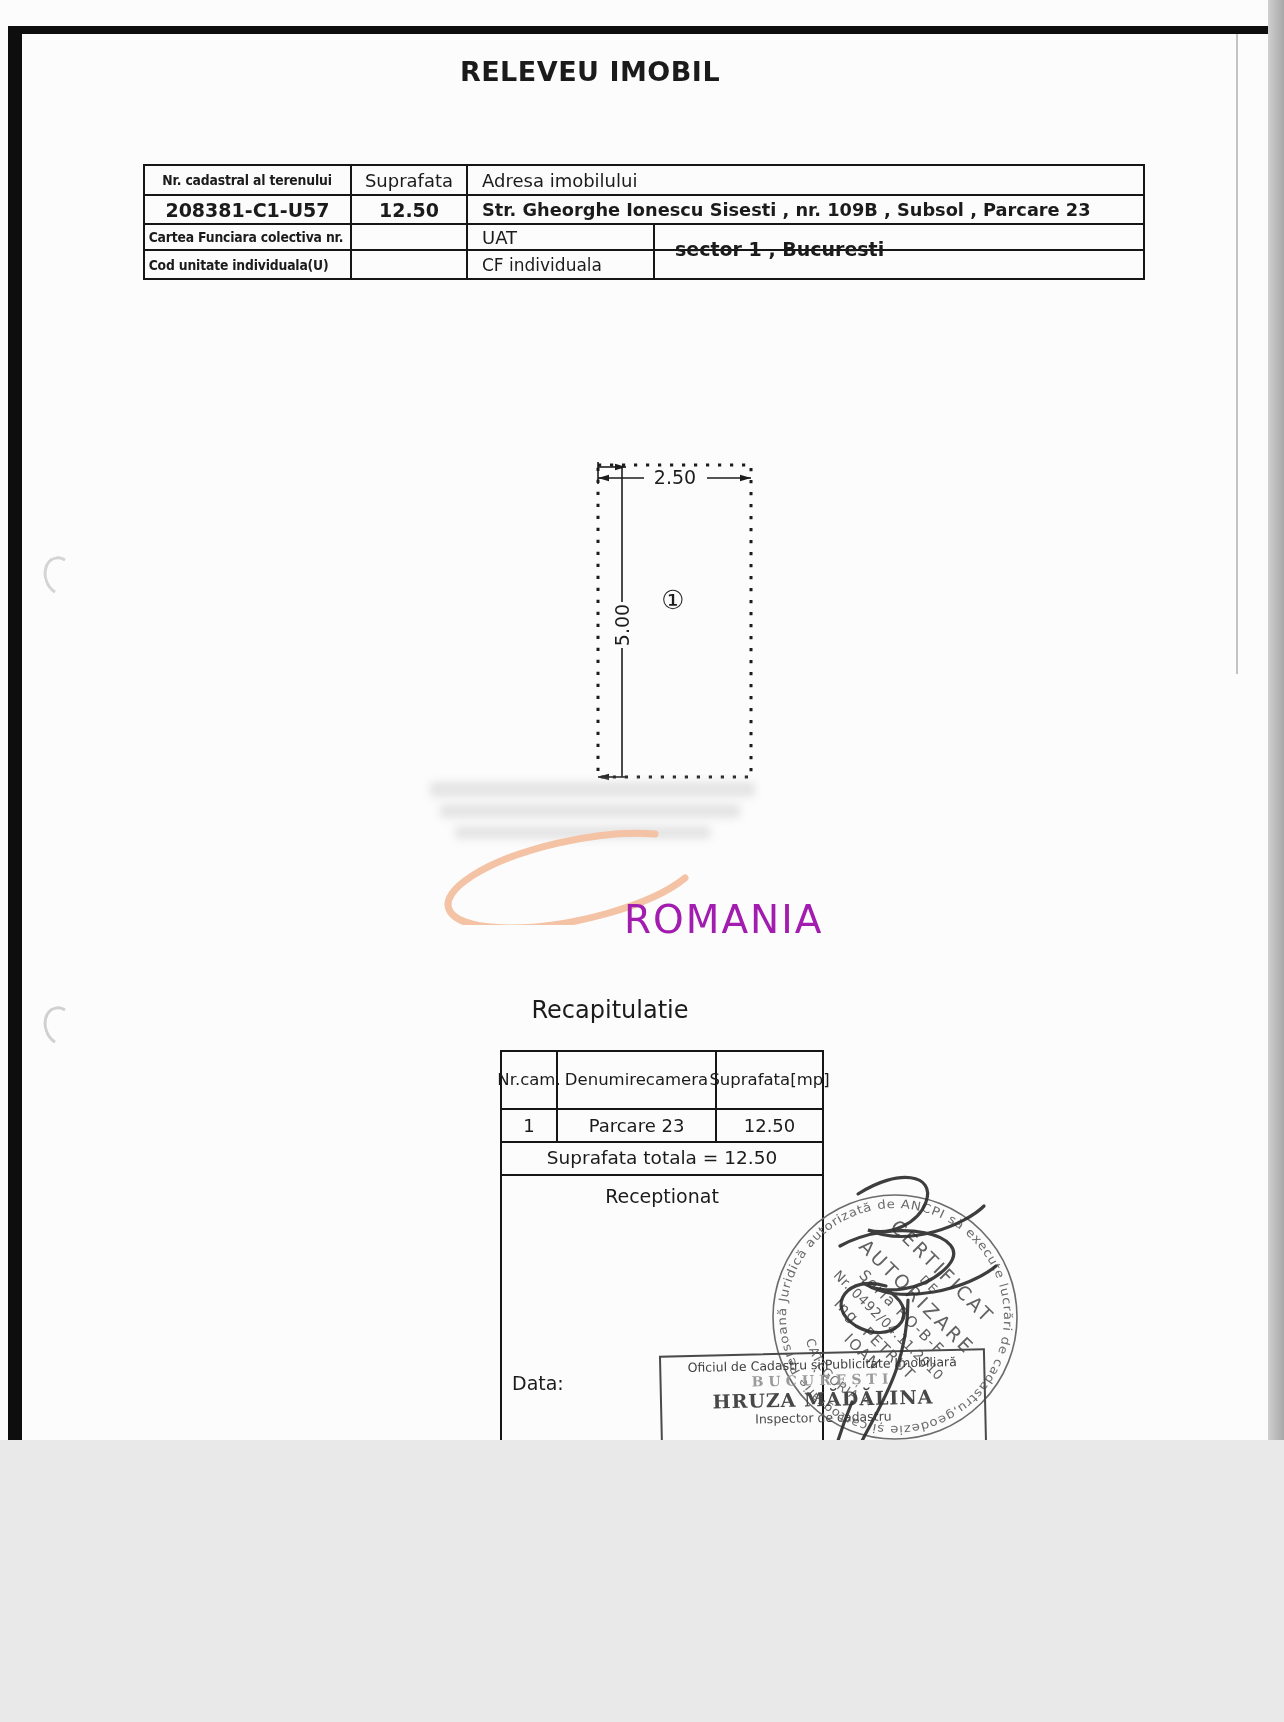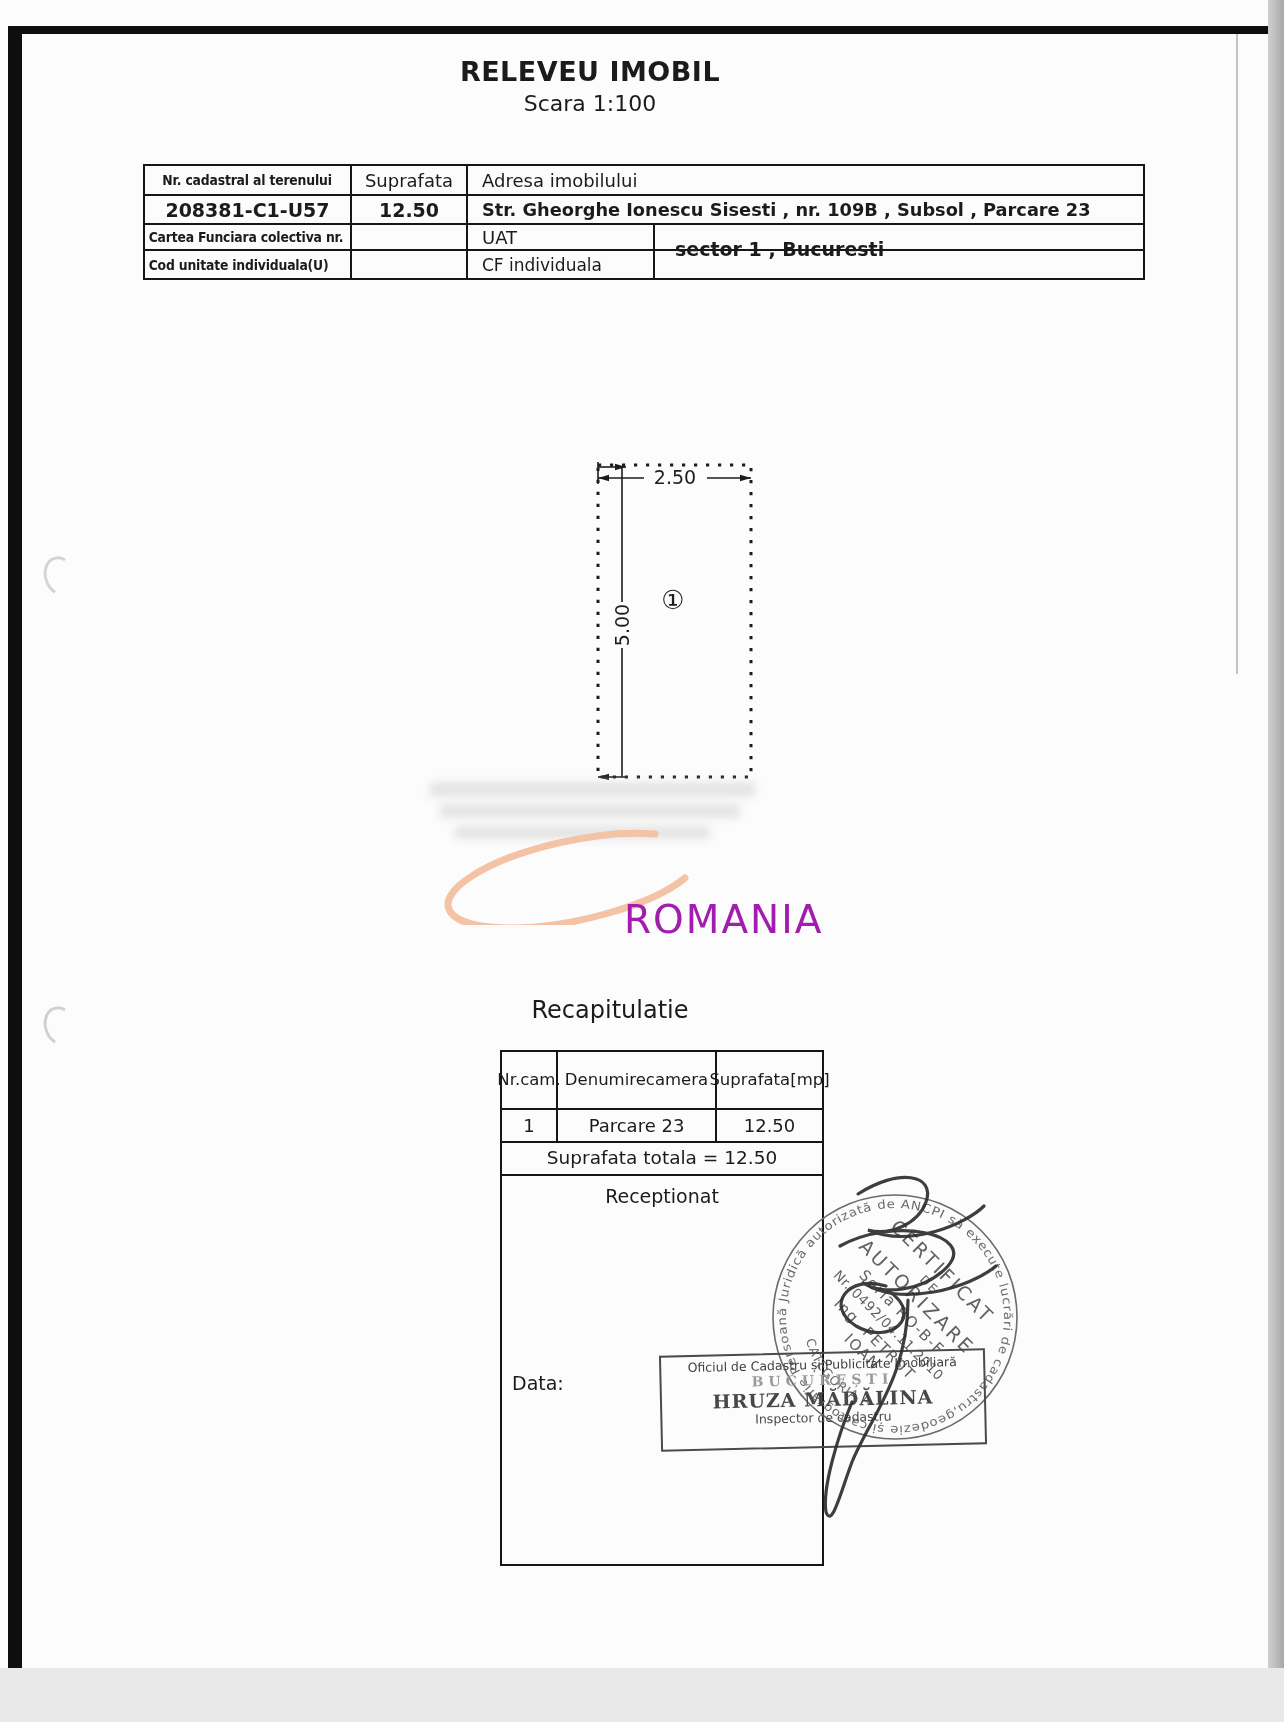--- a/index.html
+++ b/index.html
@@ -1,16 +1,16 @@
 <!DOCTYPE html>
 <html><head>
 <meta charset="utf-8">
 <style>
   html,body{margin:0;padding:0;background:#e9e9e9;}
-  #page{position:relative;width:1284px;height:1668px;background:#fcfcfc;overflow:hidden;
+  #page{position:relative;width:1284px;height:1440px;background:#fcfcfc;overflow:hidden;
         font-family:"DejaVu Sans","Liberation Sans",sans-serif;color:#1b1b1b;}
   .abs{position:absolute;}
 
   
   #edge-left{left:8px;top:26px;width:14px;height:1696px;background:#0e0e0e;}
   #edge-top{left:8px;top:26px;width:1262px;height:8px;background:#0e0e0e;}
   #edge-right{right:0;top:0;width:16px;height:1722px;background:linear-gradient(to right,#cfcfcf,#a8a8a8);}
   #paper-edge-line{left:1236px;top:34px;width:2px;height:640px;background:#a5a5a5;opacity:.65;}
 
   
@@ -78,21 +78,20 @@
 
   <div class="abs" id="edge-top"></div>
   <div class="abs" id="edge-left"></div>
   <div class="abs" id="edge-right"></div>
   <div class="abs" id="paper-edge-line"></div>
   <div class="cmark" style="left:44px;top:556px;"></div>
   <div class="cmark" style="left:44px;top:1006px;border-color:#cccccc;border-right-color:transparent;border-bottom-color:transparent;"></div>
 
   <div class="abs" id="title-wrap">
     <div id="doc-title">RELEVEU IMOBIL</div>
-    <div id="doc-scale">Scara 1:100</div>
   </div>
 
   <div class="abs" id="info-table">
     <div class="it center">
         <span class="cond-c">Nr. cadastral al terenului</span>
       </div>
     <div class="it center hdr">
         <span>Suprafata</span>
       </div>
     <div class="it hdr pad last-col" style="grid-column:3/5;">

